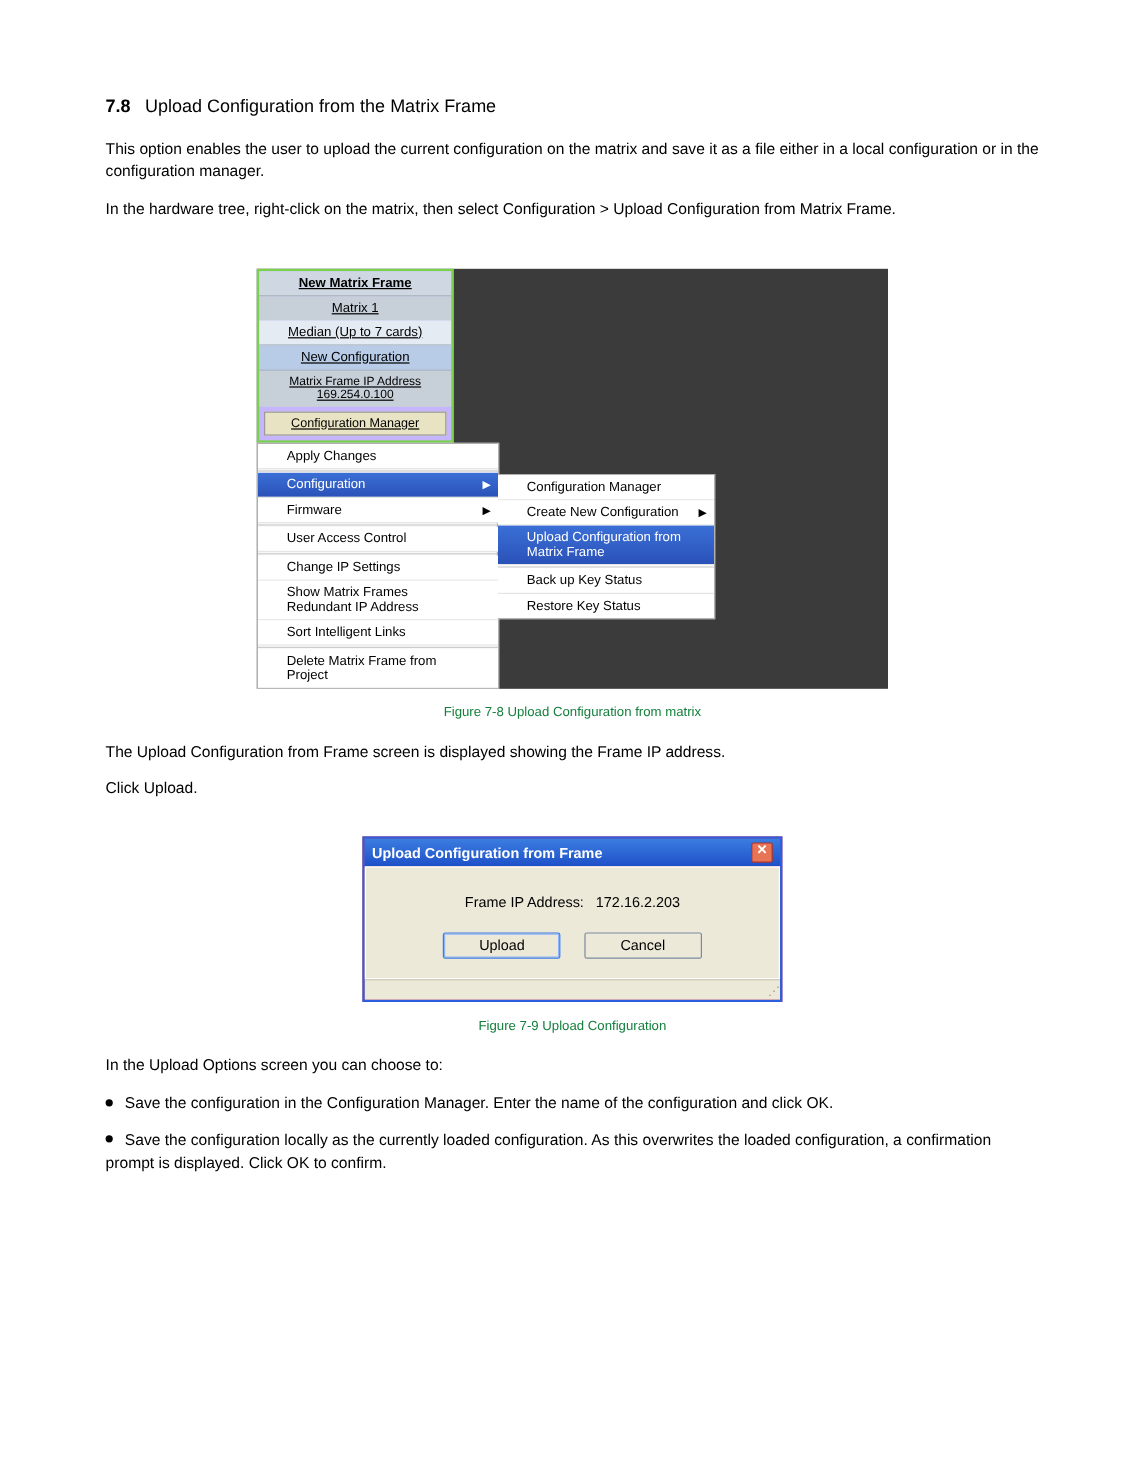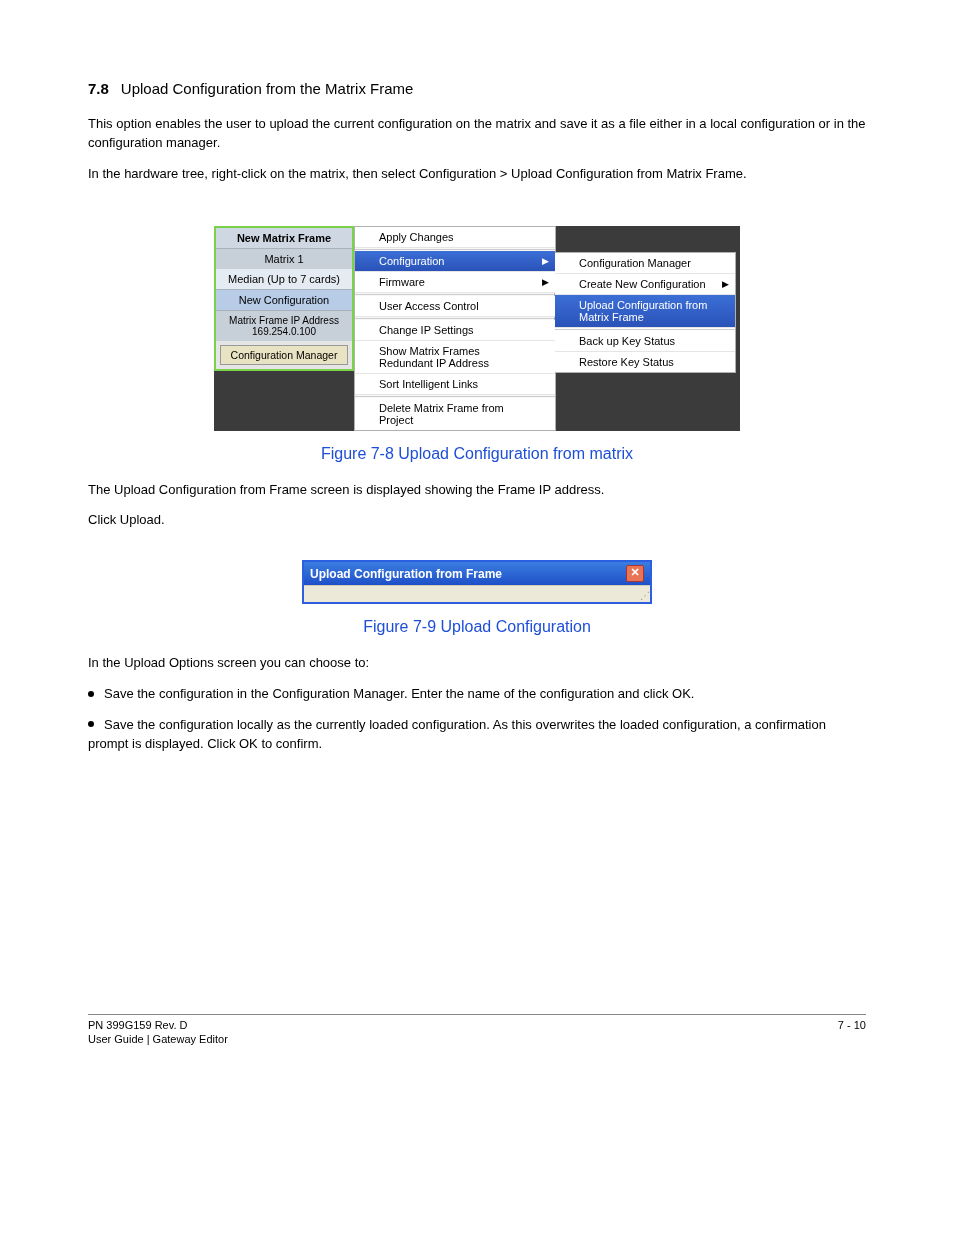--- a/index.html
+++ b/index.html
@@ -14,37 +14,38 @@
   .page {
     padding: 80px 88px 40px 88px;
   }
   .intro-block { margin-bottom: 40px; }
   .heading-num { font-weight: bold; font-size: 15px; }
   .heading-text { font-size: 15px; }
   .body-text { margin-top: 18px; line-height: 1.45; }
   .body-text.sub { margin-top: 12px; }
   .bullet { display:inline-block; width:6px; height:6px; background:#000; border-radius:50%; margin:0 10px 2px 0; vertical-align:middle;}
   .figure-wrap { text-align:center; margin: 30px 0 14px 0; }
-  .caption { font-size: 16px; margin-top: 14px; color:#1d4ed8; }
+  .caption { font-size: 11px; margin-top: 14px; color:#15803d; }
   
   .shot1 {
     display:inline-block;
     width: 526px;
     background: #3b3b3b;
     text-align:left;
     font-size: 11px;
     position:relative;
   }
   .sidebar {
     display:inline-block;
     vertical-align:top;
-    width: 140px;
-    background: #e5e5e5;
+    width: 164px;
+    background: #c4b5fd;
     border: 2px solid #7ad14a;
     box-sizing: border-box;
+    text-decoration: underline;
   }
   .side-row {
     padding: 4px 4px;
     text-align:center;
     border-bottom: 1px solid #a9b2bb;
     background: #e4ebf2;
   }
   .side-row.header { font-weight:bold; background:#cfd8e2; }
   .side-row.sel { background:#b8cce8; }
   .side-row.btn { background:#e8e4c3; border:1px solid #999; margin:4px; padding:3px 2px; font-size:10.5px;}
@@ -175,20 +176,29 @@
 
   <div class="body-text">The Upload Configuration from Frame screen is displayed showing the Frame IP address.</div>
   <div class="body-text sub">Click Upload.</div>
 
   <div class="figure-wrap">
     <div class="dialog">
       <div class="dlg-title">
         <span>Upload Configuration from Frame</span>
         <span class="closebox">✕</span>
       </div>
+      <div class="dlg-body">
+        <div class="dlg-row">
+          <span>Frame IP Address:</span>&nbsp;&nbsp;&nbsp;<span>172.16.2.203</span>
+        </div>
+        <div class="dlg-btns">
+          <span class="winbtn primary">Upload</span>
+          <span class="winbtn">Cancel</span>
+        </div>
+      </div>
       <div class="dlg-status">
           <span class="grip">⋰</span>
         </div>
     </div>
     <div class="caption">Figure 7-9 Upload Configuration</div>
   </div>
 
   <div class="body-text">In the Upload Options screen you can choose to:</div>
   <div class="body-text sub"><span class="bullet"></span><span>Save the configuration in the Configuration Manager. Enter the name of the configuration and click OK.</span></div>
   <div class="body-text sub"><span class="bullet"></span><span>Save the configuration locally as the currently loaded configuration. As this overwrites the loaded configuration, a confirmation prompt is displayed. Click OK to confirm.</span></div>

